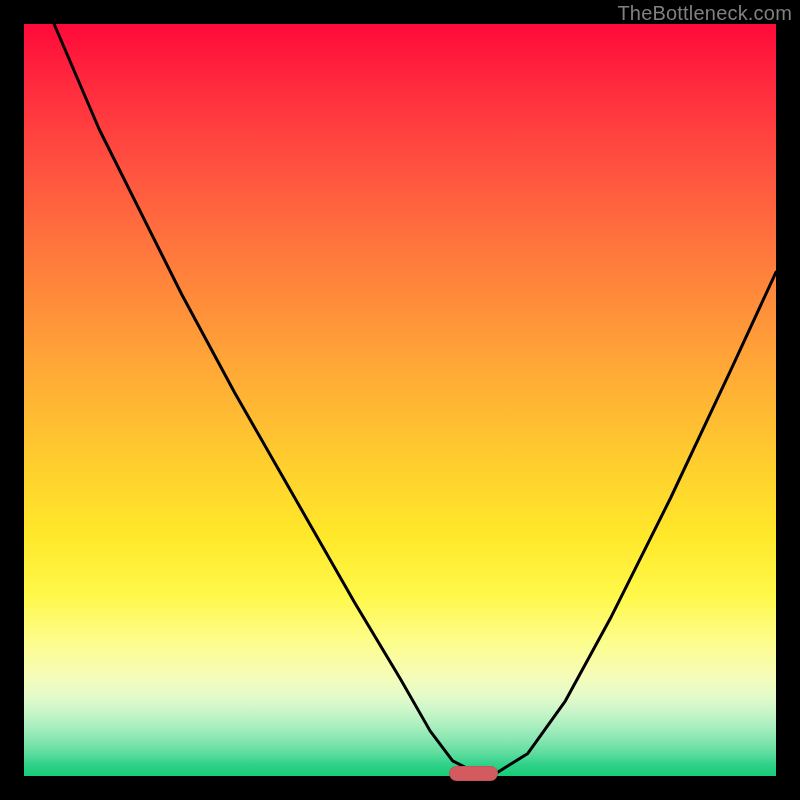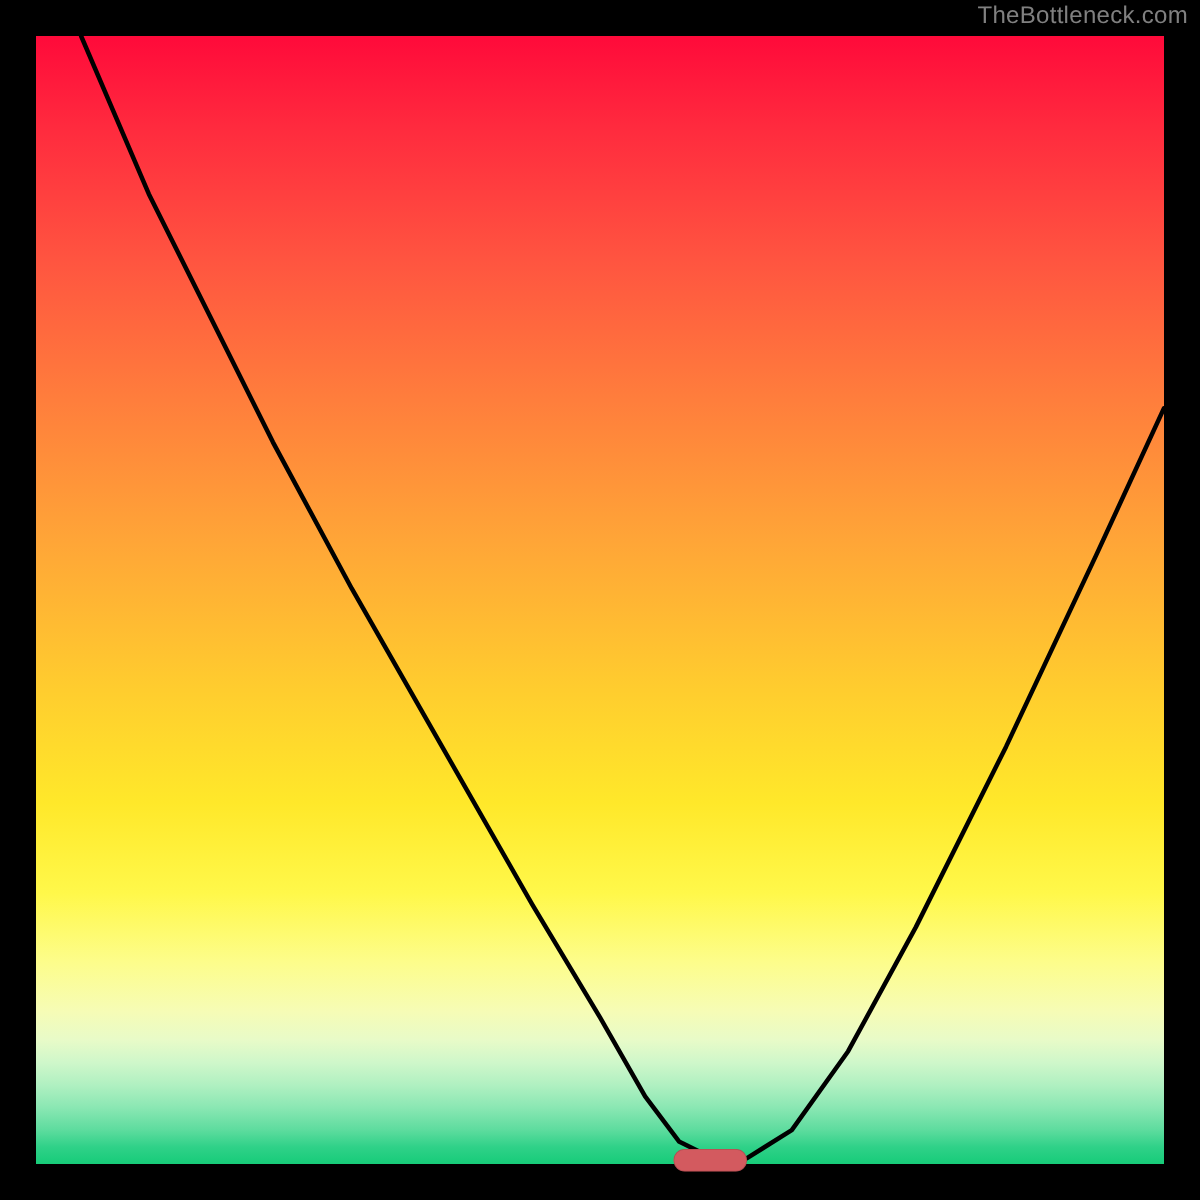--- a/index.html
+++ b/index.html
@@ -1,18 +1,18 @@
 <!DOCTYPE html>
 <html><head>
 <meta charset="utf-8">
 <style>
   * { margin: 0; padding: 0; box-sizing: border-box; }
   html, body { width: 800px; height: 800px; background: #000; overflow: hidden; font-family: Arial, Helvetica, sans-serif; }
   .frame { position: relative; width: 800px; height: 800px; background: #000; }
-  .watermark { position: absolute; top: 2px; right: 8px; color: #808080; font-size: 16px; font-weight: 500; letter-spacing: 0.2px; }
+  .watermark { position: absolute; top: 2px; right: 8px; color: #808080; font-size: 20px; font-weight: 500; letter-spacing: 0.2px; }
   .plot-outer { position: absolute; top: 24px; left: 24px; width: 752px; height: 752px; background: #000; }
   .plot-inner { position: absolute; top: 0; left: 0; width: 752px; height: 752px; }
   .gradient {
     position: absolute; inset: 0;
     background: linear-gradient(to bottom,
       #ff0a3a 0%,
       #ff2a3e 8%,
       #ff5540 20%,
       #ff7d3c 32%,
       #ffa637 45%,

